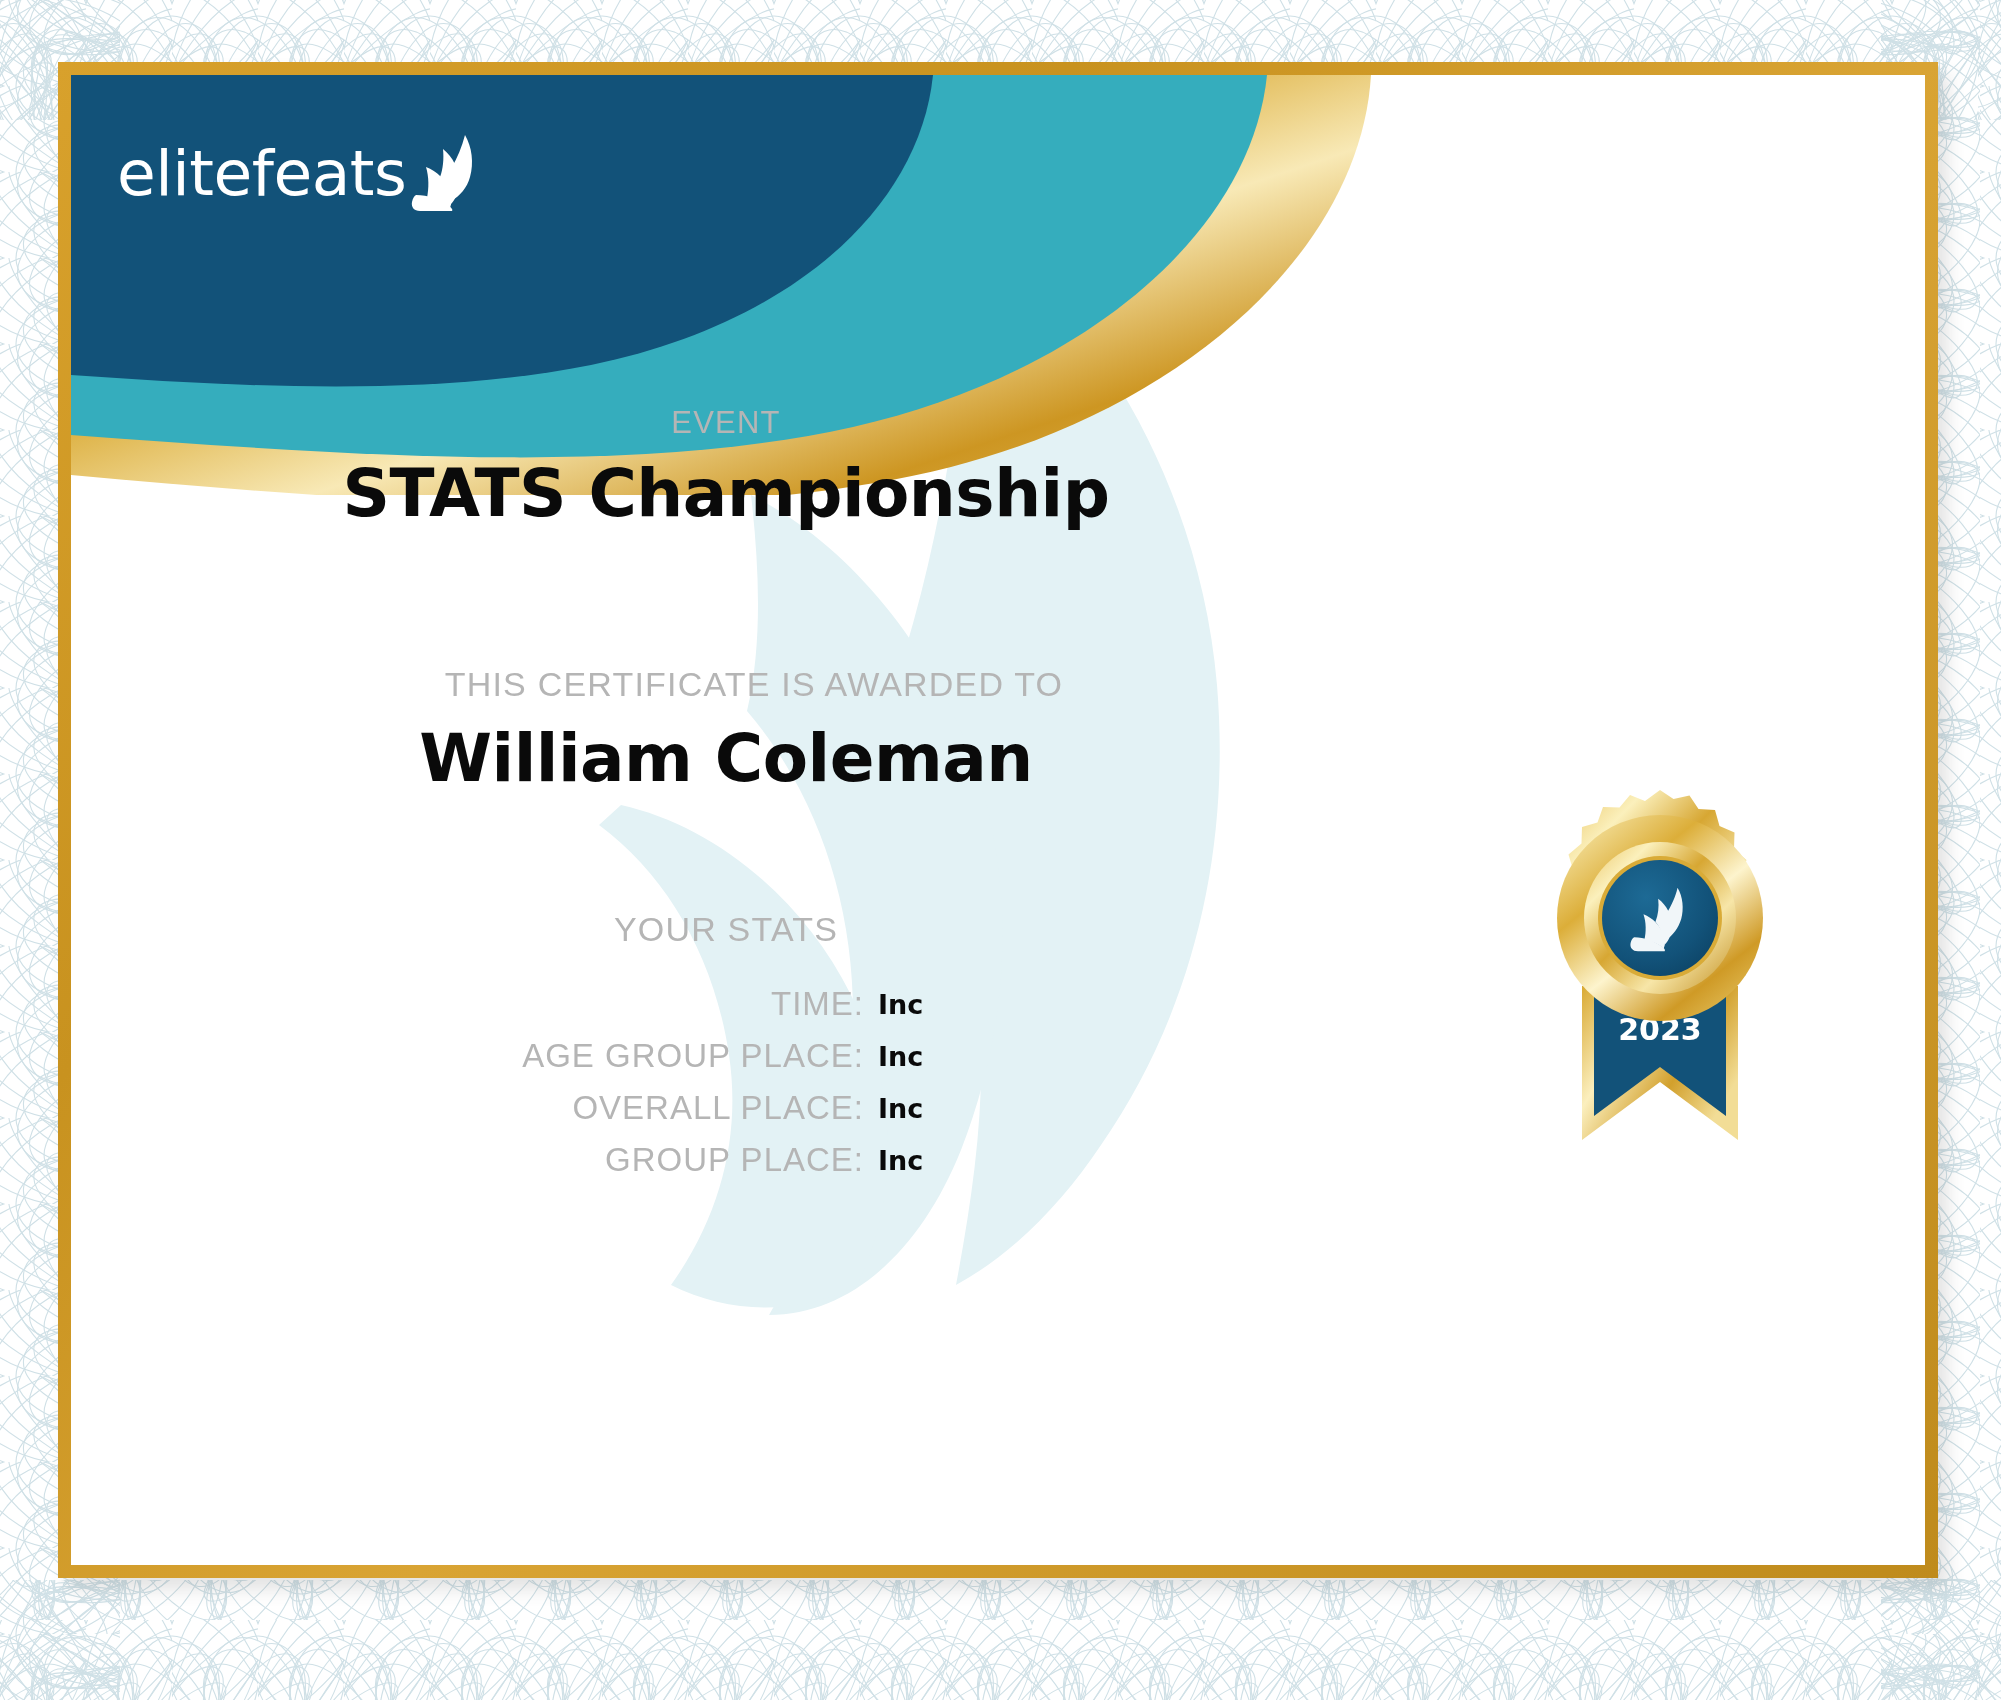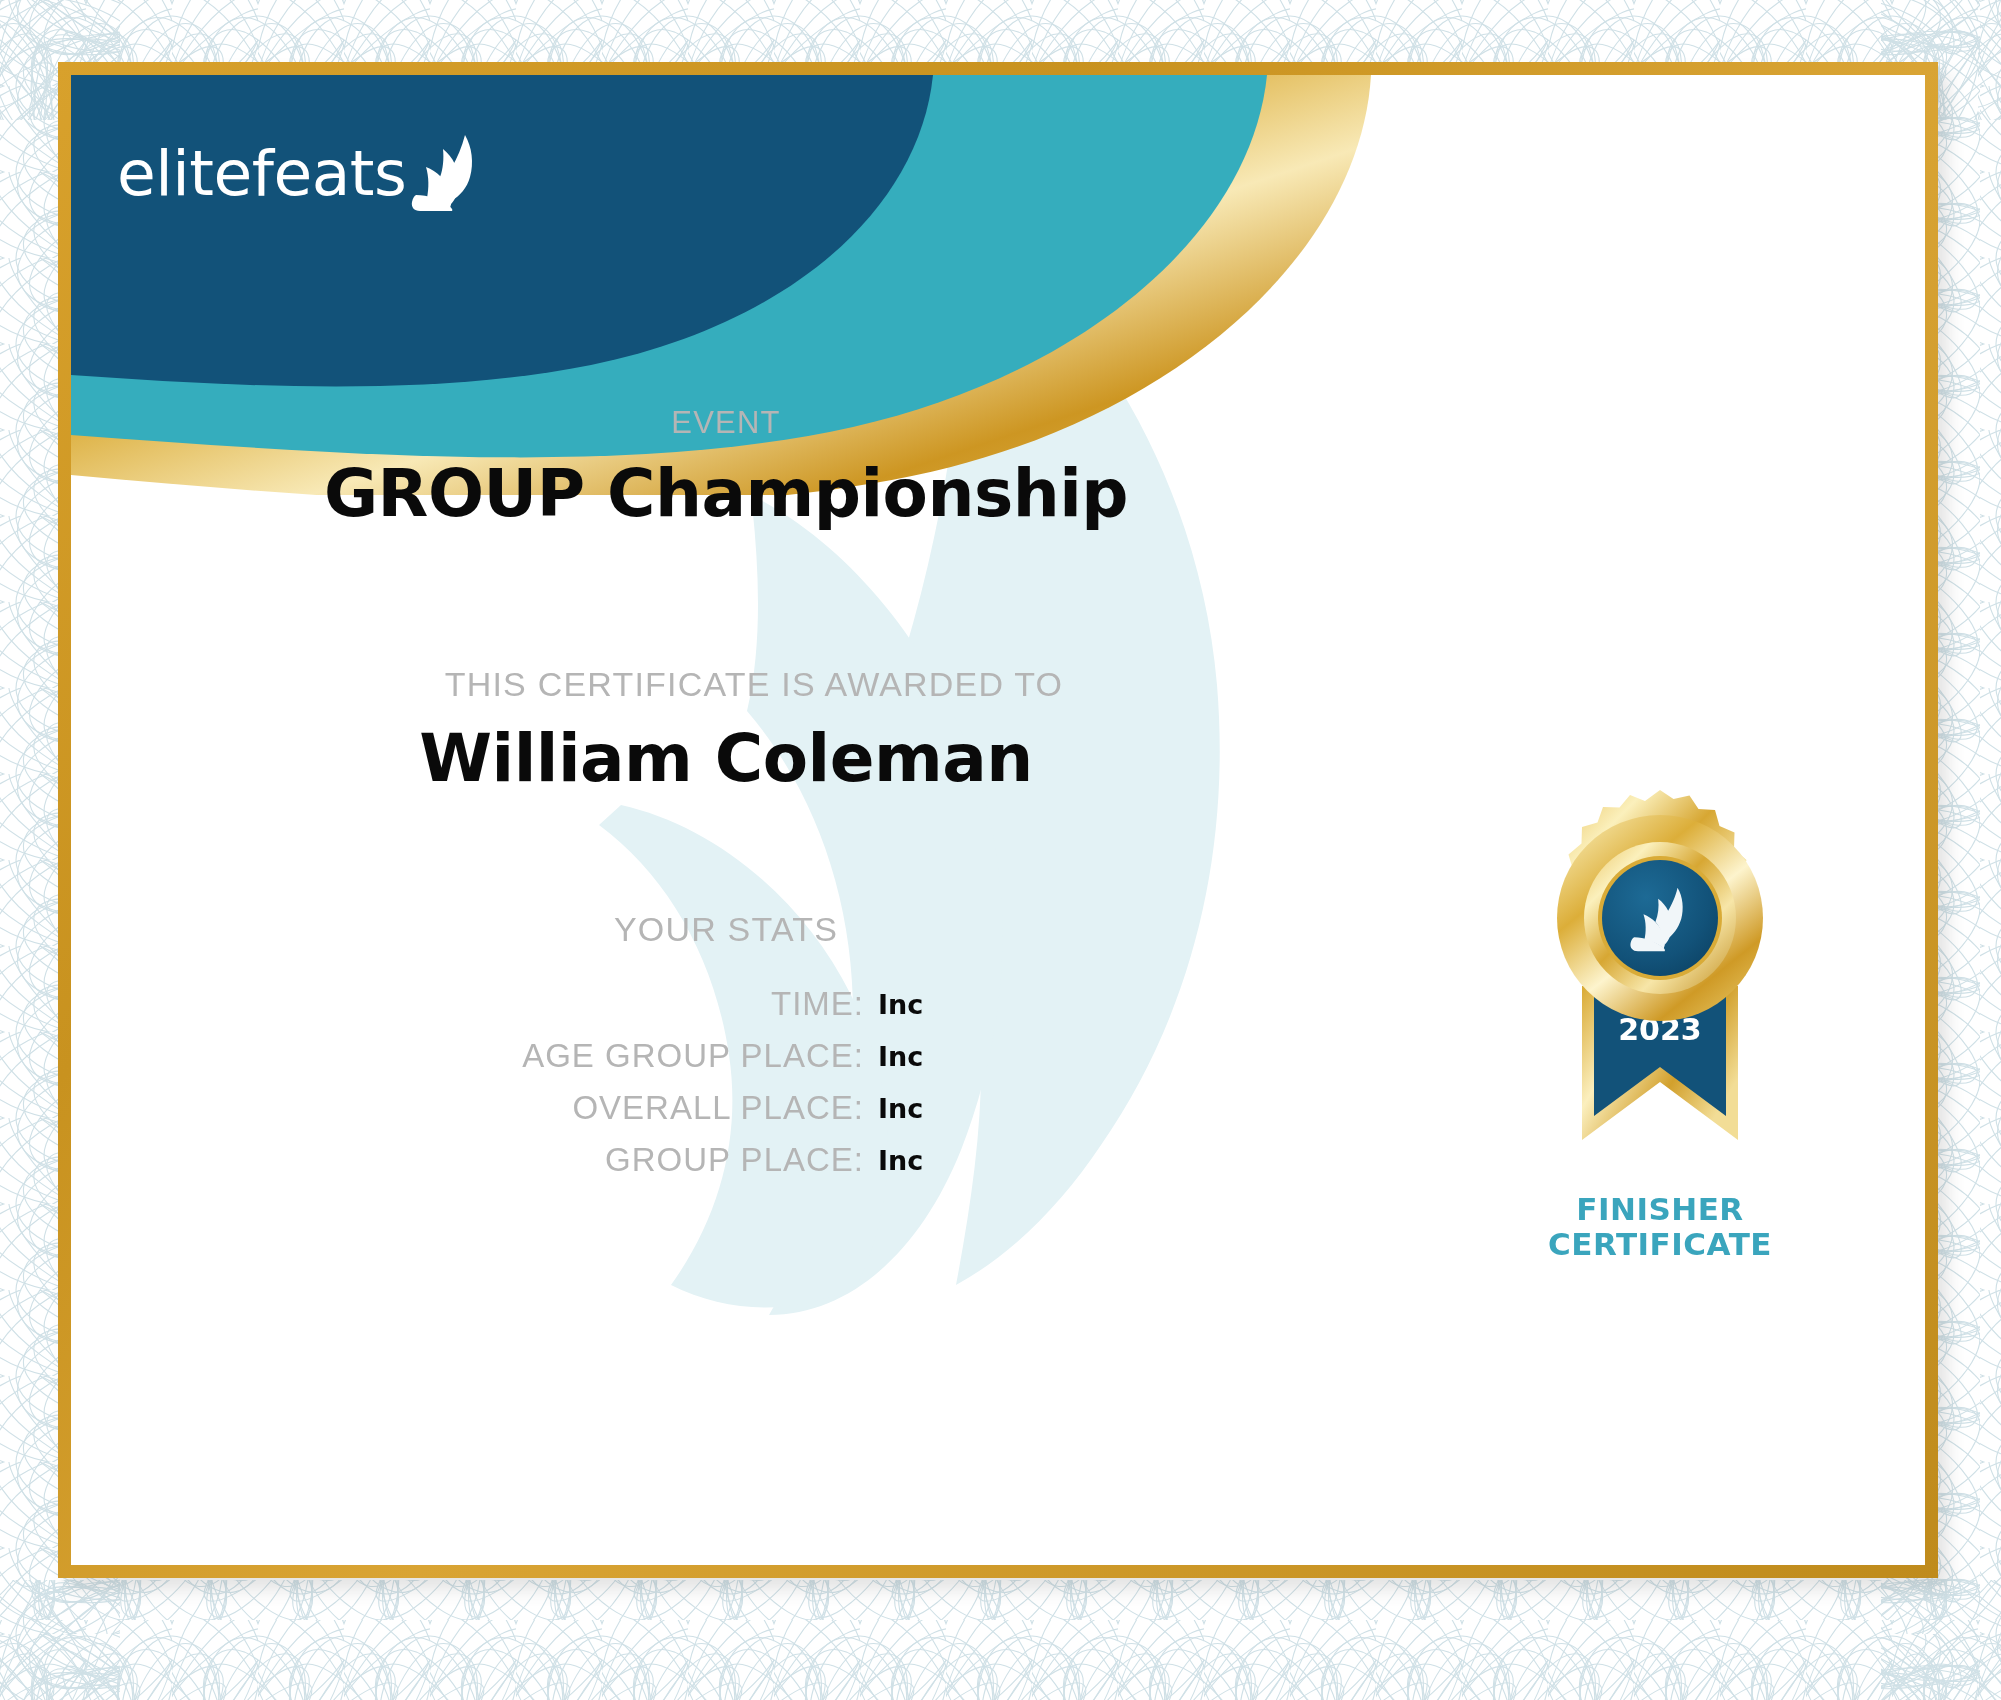--- a/index.html
+++ b/index.html
@@ -258,21 +258,21 @@
             <path d="M33 16 C43 24 49 36 49 49 C49 58 46 66 40 72 C39 62 36 52 30 44 C33 36 34 26 33 16 Z"></path>
             <path d="M16 34 C27 38 36 47 40 58 C42 64 42 70 40 75 C34 70 26 66 17 65 C19 55 19 44 16 34 Z"></path>
             <path d="M6 62 C18 62 30 66 39 73 C42 75 43 77 42 78 L10 78 C4 78 1 74 2 69 C3 65 4 63 6 62 Z"></path>
           </g>
         </svg>
       </div>
 
       <div class="content">
 
         <div class="label row-event-label">EVENT</div>
-        <div class="value-big row-event-name">GROUP Championship</div>
+        <div class="value-big row-event-name">STATS Championship</div>
 
         <div class="label row-awarded-label">THIS CERTIFICATE IS AWARDED TO</div>
         <div class="value-big row-awarded-name">William Coleman</div>
 
         <div class="label row-stats-label">YOUR STATS</div>
 
         <div class="stats">
           <div class="stat-row">
             <span class="stat-key">TIME:</span>
             <span class="stat-val">Inc</span>
@@ -345,21 +345,17 @@
 
             <g transform="translate(-34,-34) scale(0.92)" fill="#f1f6f9">
               <path d="M56 4 C62 14 63 27 60 38 C57 48 51 56 43 61 C46 51 47 41 44 32 C49 24 54 14 56 4 Z"></path>
               <path d="M35 16 C44 23 50 34 50 45 C50 53 47 61 42 66 C41 57 38 48 32 41 C35 34 36 25 35 16 Z"></path>
               <path d="M19 33 C29 37 37 45 41 55 C43 60 43 66 41 70 C35 65 28 62 20 61 C22 52 22 42 19 33 Z"></path>
               <path d="M9 58 C20 58 31 62 39 68 C42 70 43 72 42 73 L13 73 C7 73 4 69 5 64 C6 61 7 59 9 58 Z"></path>
             </g>
           </g>
         </svg>
 
-        <div class="seal-caption">
-          <div>FINISHER</div>
-          <div>CERTIFICATE</div>
-        </div>
       </div>
 
     </div>
   </div>
 </div>
 
 </body></html>

